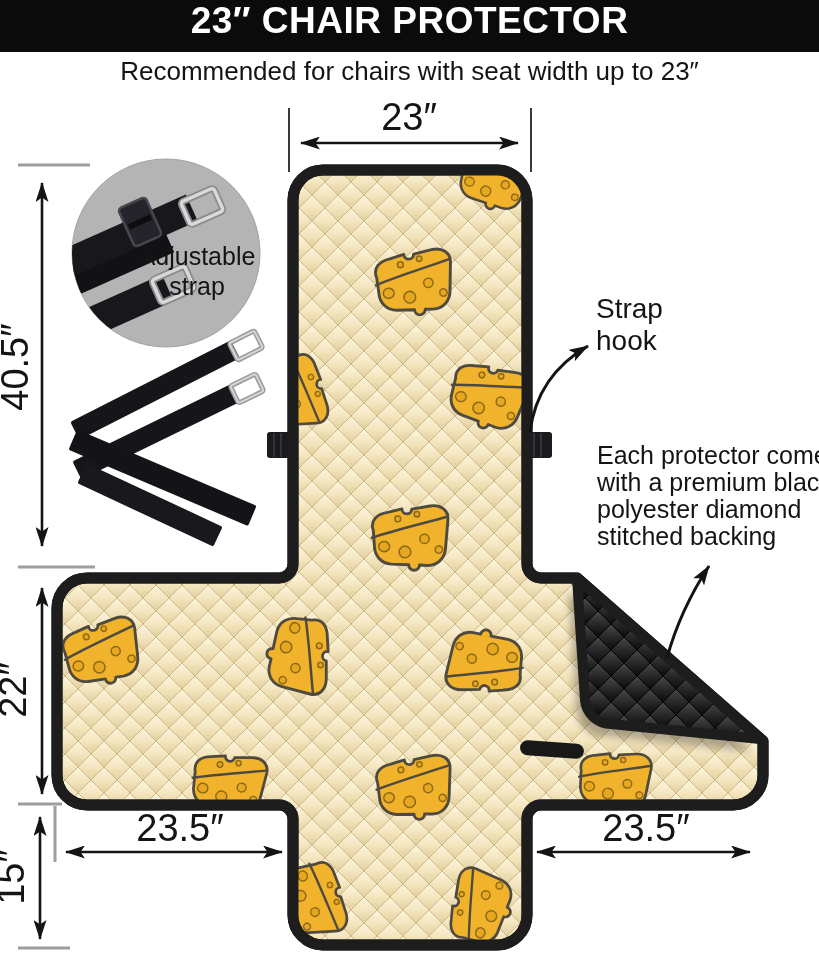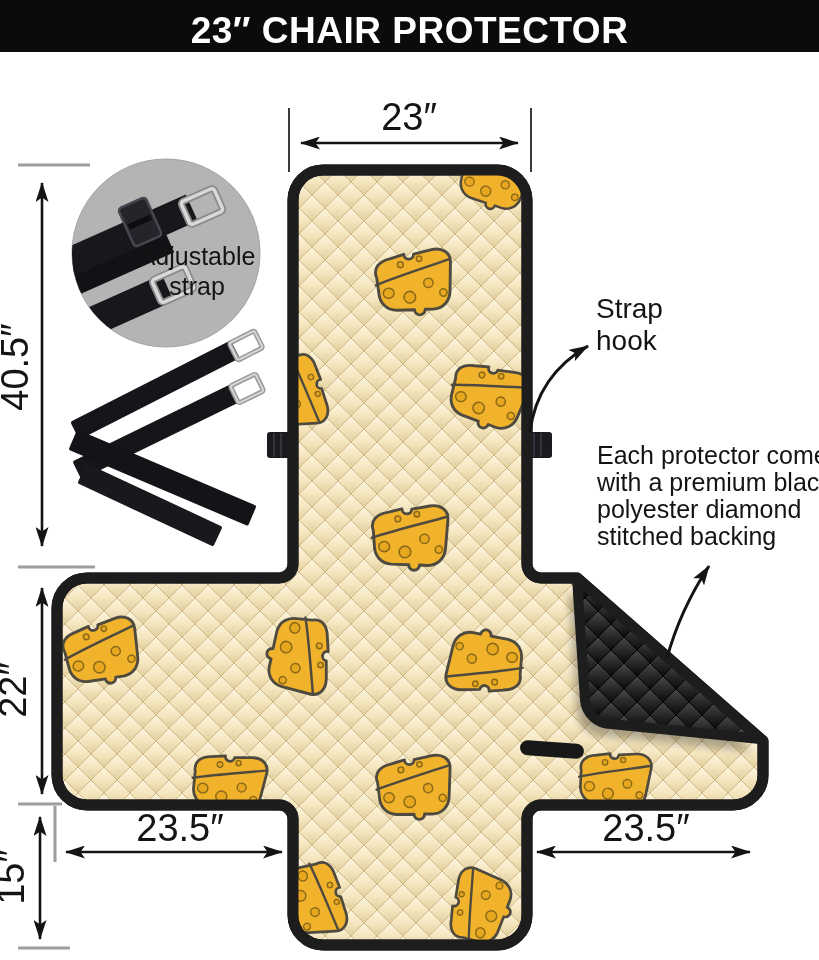--- a/index.html
+++ b/index.html
@@ -1,32 +1,33 @@
 <!DOCTYPE html>
 <html><head>
 <meta charset="utf-8">
 <style>
   html,body{margin:0;padding:0;background:#fff;width:819px;height:960px;overflow:hidden;
             font-family:"Liberation Sans", sans-serif;}
   .stage{position:relative;width:819px;height:960px;background:#fff;}
   .header{position:absolute;top:0;left:0;width:819px;height:52px;background:#0b0b0b;
-          display:flex;align-items:flex-end;justify-content:center;}
+          display:flex;align-items:flex-start;justify-content:center;}
   .header h1{margin:0;color:#ffffff;font-size:37px;font-weight:bold;letter-spacing:.5px;}
   .subtitle{position:absolute;top:56px;left:0;width:819px;text-align:center;
             color:#141414;font-size:26px;}
   svg text{font-family:"Liberation Sans", sans-serif;fill:#141414;}
 </style>
 </head>
 <body>
 
 <div class="stage">
 
   <div class="header">
     <h1>23″ CHAIR PROTECTOR</h1>
   </div>
+  <div class="subtitle">Recommended for chairs with seat width up to 23″</div>
 
   <svg width="819" height="960" viewBox="0 0 819 960" xmlns="http://www.w3.org/2000/svg">
     <defs>
       <linearGradient id="gradCream" x1="0" y1="0" x2="0" y2="1">
         <stop offset="0" stop-color="#fdf5de"></stop>
           <stop offset="0.5" stop-color="#f4e6bf"></stop>
           <stop offset="1" stop-color="#e2cf9e"></stop>
       </linearGradient>
       <linearGradient id="gradBlack" x1="0" y1="0" x2="0" y2="1">
         <stop offset="0" stop-color="#4a4a4a"></stop>

